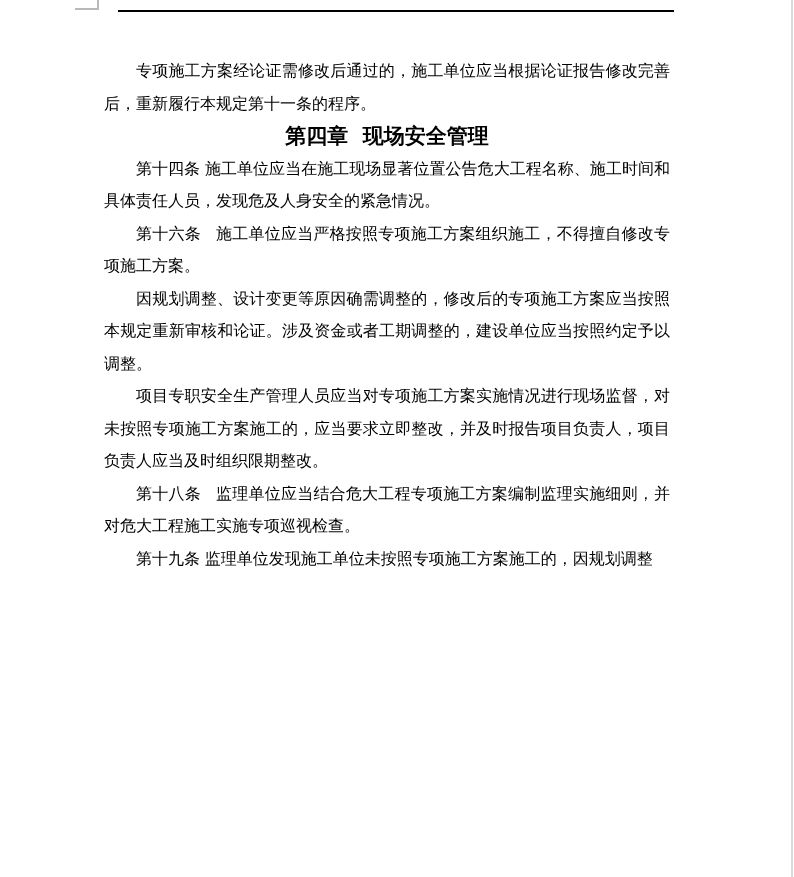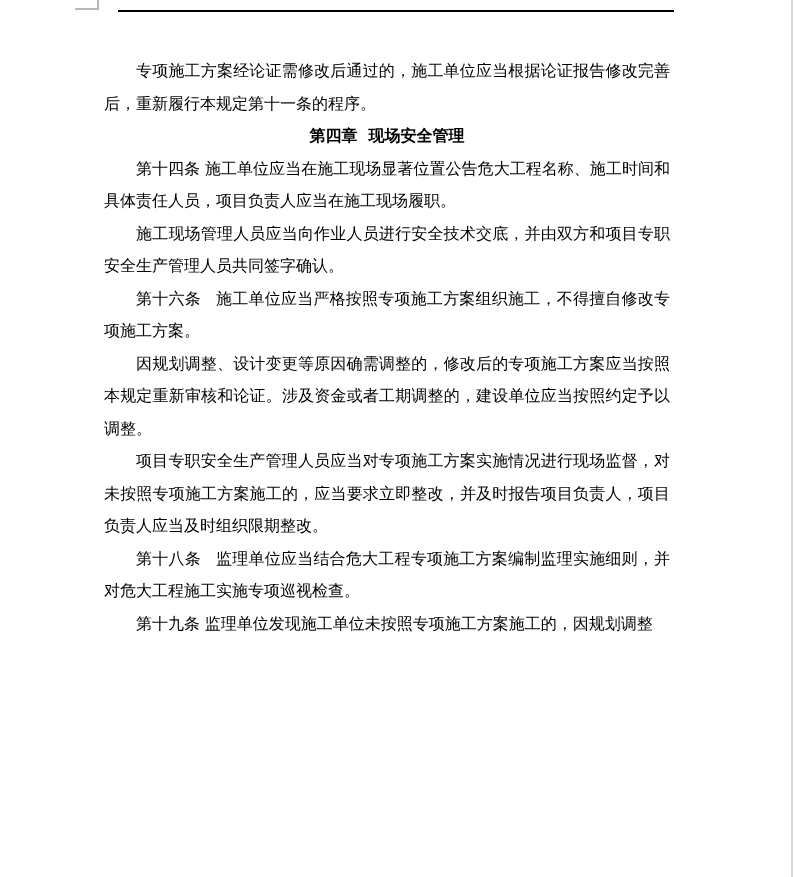--- a/index.html
+++ b/index.html
@@ -64,21 +64,21 @@
     margin-top: 28px;
   }
   .content p {
     margin: 0;
     padding: 0;
     text-indent: 2em;
   }
   .chapter-heading {
     margin: 0;
     padding: 0;
-    font-size: 16px;
+    font-size: 21px;
     line-height: 32.5px;
     font-weight: bold;
     text-align: center;
     text-indent: 0;
   }
   .article-label {
     font-weight: normal;
   }
   .g1 { margin-right: 0.3em; }   
   .g2 { margin-right: 0.95em; }  
@@ -92,24 +92,23 @@
 <div class="corner-v"></div>
 <div class="page-edge"></div>
 
 <div class="content">
 
   <p><span>专项施工方案经论证需修改后通过的，施工单位应当根据论证报告修改完善后，重新履行本规定第十一条的程序。</span></p>
 
 
   <h2 class="chapter-heading"><span>第四章</span><span class="htgap">现场安全管理</span></h2>
 
-  <p><span class="article-label g1">第十四条</span><span>施工单位应当在施工现场显著位置公告危大工程名称、施工时间和具体责任人员，项目负责人应当在施工现场履职。</span></p>
+  <p><span class="article-label g1">第十四条</span><span>施工单位应当在施工现场显著位置公告危大工程名称、施工时间和具体责任人员，发现危及人身安全的紧急情况。</span></p>
 
 
-  <p><span>施工现场管理人员应当向作业人员进行安全技术交底，并由双方和项目专职安全生产管理人员共同签字确认。</span></p>
 
   <p><span class="article-label g2">第十六条</span><span>施工单位应当严格按照专项施工方案组织施工，不得擅自修改专项施工方案。</span></p>
 
   <p><span>因规划调整、设计变更等原因确需调整的，修改后的专项施工方案应当按照本规定重新审核和论证。涉及资金或者工期调整的，建设单位应当按照约定予以调整。</span></p>
 
 
   <p><span>项目专职安全生产管理人员应当对专项施工方案实施情况进行现场监督，对未按照专项施工方案施工的，应当要求立即整改，并及时报告项目负责人，项目负责人应当及时组织限期整改。</span></p>
 
 
   <p><span class="article-label g2">第十八条</span><span>监理单位应当结合危大工程专项施工方案编制监理实施细则，并对危大工程施工实施专项巡视检查。</span></p>

